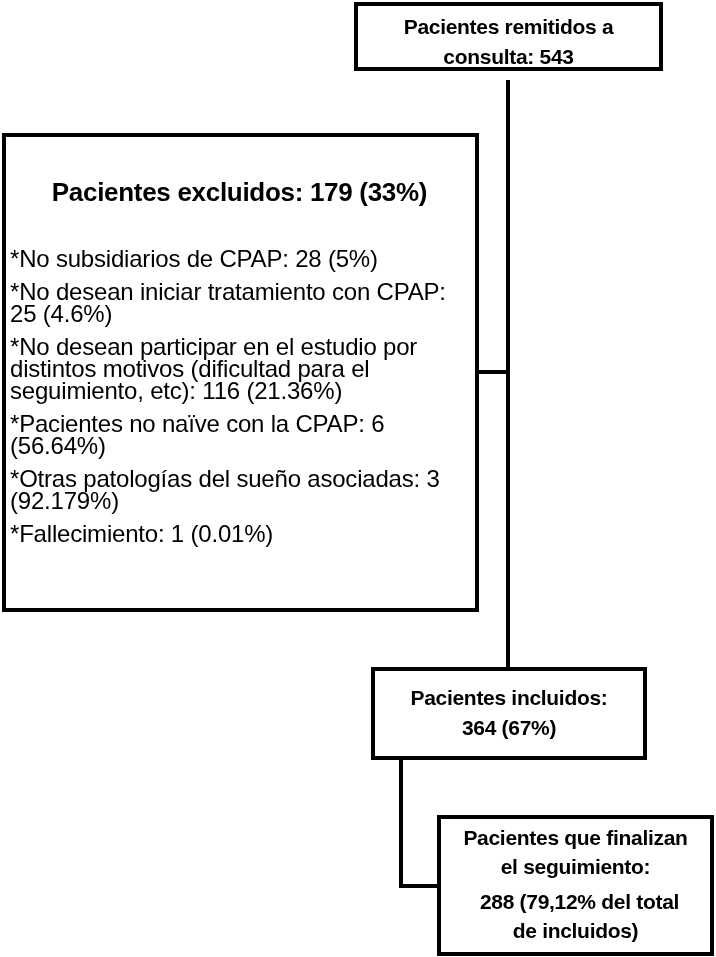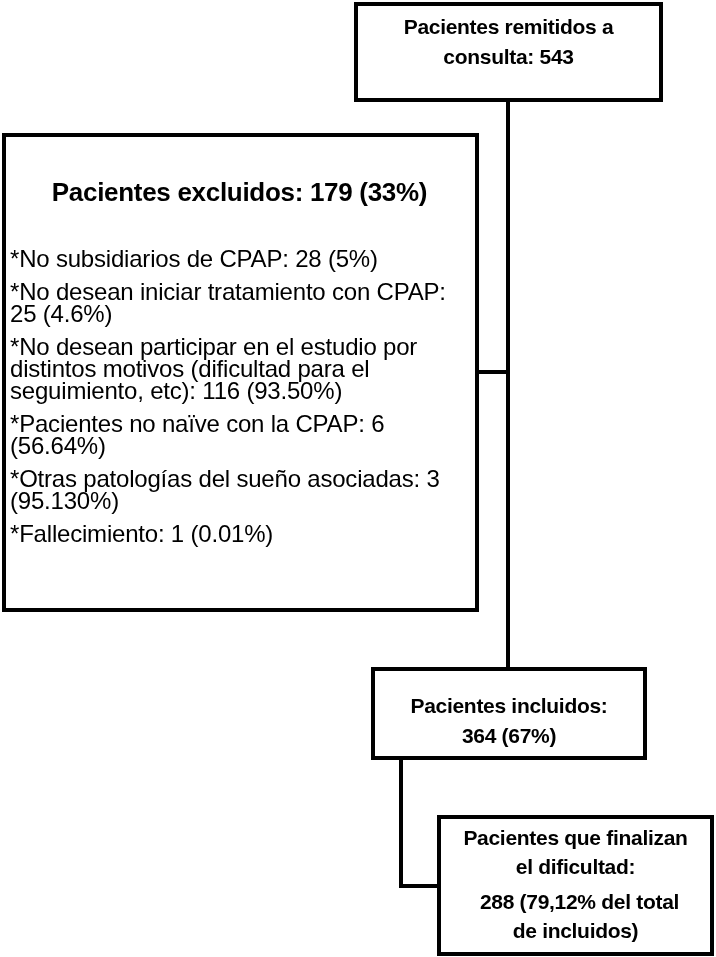--- a/index.html
+++ b/index.html
@@ -24,21 +24,21 @@
     .line {
       position: absolute;
       background: #000000;
     }
     .bold-center {
       font-weight: bold;
       text-align: center;
       letter-spacing: -0.3px;
     }
     #box-referred {
-      left: 354px; top: 2px; width: 309px; height: 100px;
+      left: 354px; top: 2px; width: 309px; height: 69px;
       font-size: 21px;
       line-height: 30px;
       padding-top: 6px;
     }
     #box-excluded {
       left: 2px; top: 133px; width: 477px; height: 479px;
       padding: 0 6px 0 4px;
     }
     #excluded-title {
       font-size: 26px;
@@ -51,21 +51,21 @@
     .reason {
       font-size: 24px;
       line-height: 22px;
       margin-bottom: 11px;
       letter-spacing: -0.2px;
     }
     #box-included {
       left: 371px; top: 667px; width: 276px; height: 93px;
       font-size: 21px;
       line-height: 30px;
-      padding-top: 20px;
+      padding-top: 12px;
     }
     #box-final {
       left: 437px; top: 815px; width: 277px; height: 141px;
       font-size: 21px;
       line-height: 29px;
       padding-top: 4px;
     }
     #box-final .gap {
       margin-top: 6px;
       padding-left: 8px;
@@ -81,29 +81,29 @@
 
 <div class="box bold-center" id="box-referred">
   <div>Pacientes remitidos a</div>
   <div>consulta: 543</div>
 </div>
 
 <div class="box" id="box-excluded">
   <div id="excluded-title">Pacientes excluidos:  179 (33%)</div>
   <div class="reason">*No subsidiarios de CPAP: 28  (5%)</div>
   <div class="reason">*No desean iniciar tratamiento con CPAP: 25 (4.6%)</div>
-  <div class="reason">*No desean participar en el estudio por distintos motivos  (dificultad para el seguimiento, etc): 116 (93.50%)</div>
+  <div class="reason">*No desean participar en el estudio por distintos motivos  (dificultad para el seguimiento, etc): 116 (21.36%)</div>
   <div class="reason">*Pacientes no naïve con la CPAP: 6 (56.64%)</div>
-  <div class="reason">*Otras patologías del sueño asociadas: 3 (95.130%)</div>
+  <div class="reason">*Otras patologías del sueño asociadas: 3 (92.179%)</div>
   <div class="reason">*Fallecimiento: 1 (0.01%)</div>
 </div>
 
 <div class="box bold-center" id="box-included">
   <div>Pacientes incluidos:</div>
   <div>364 (67%)</div>
 </div>
 
 <div class="box bold-center" id="box-final">
   <div>Pacientes que finalizan</div>
-  <div>el dificultad:</div>
+  <div>el seguimiento:</div>
   <div class="gap">288 (79,12% del total</div>
   <div>de incluidos)</div>
 </div>
 
 </body></html>

